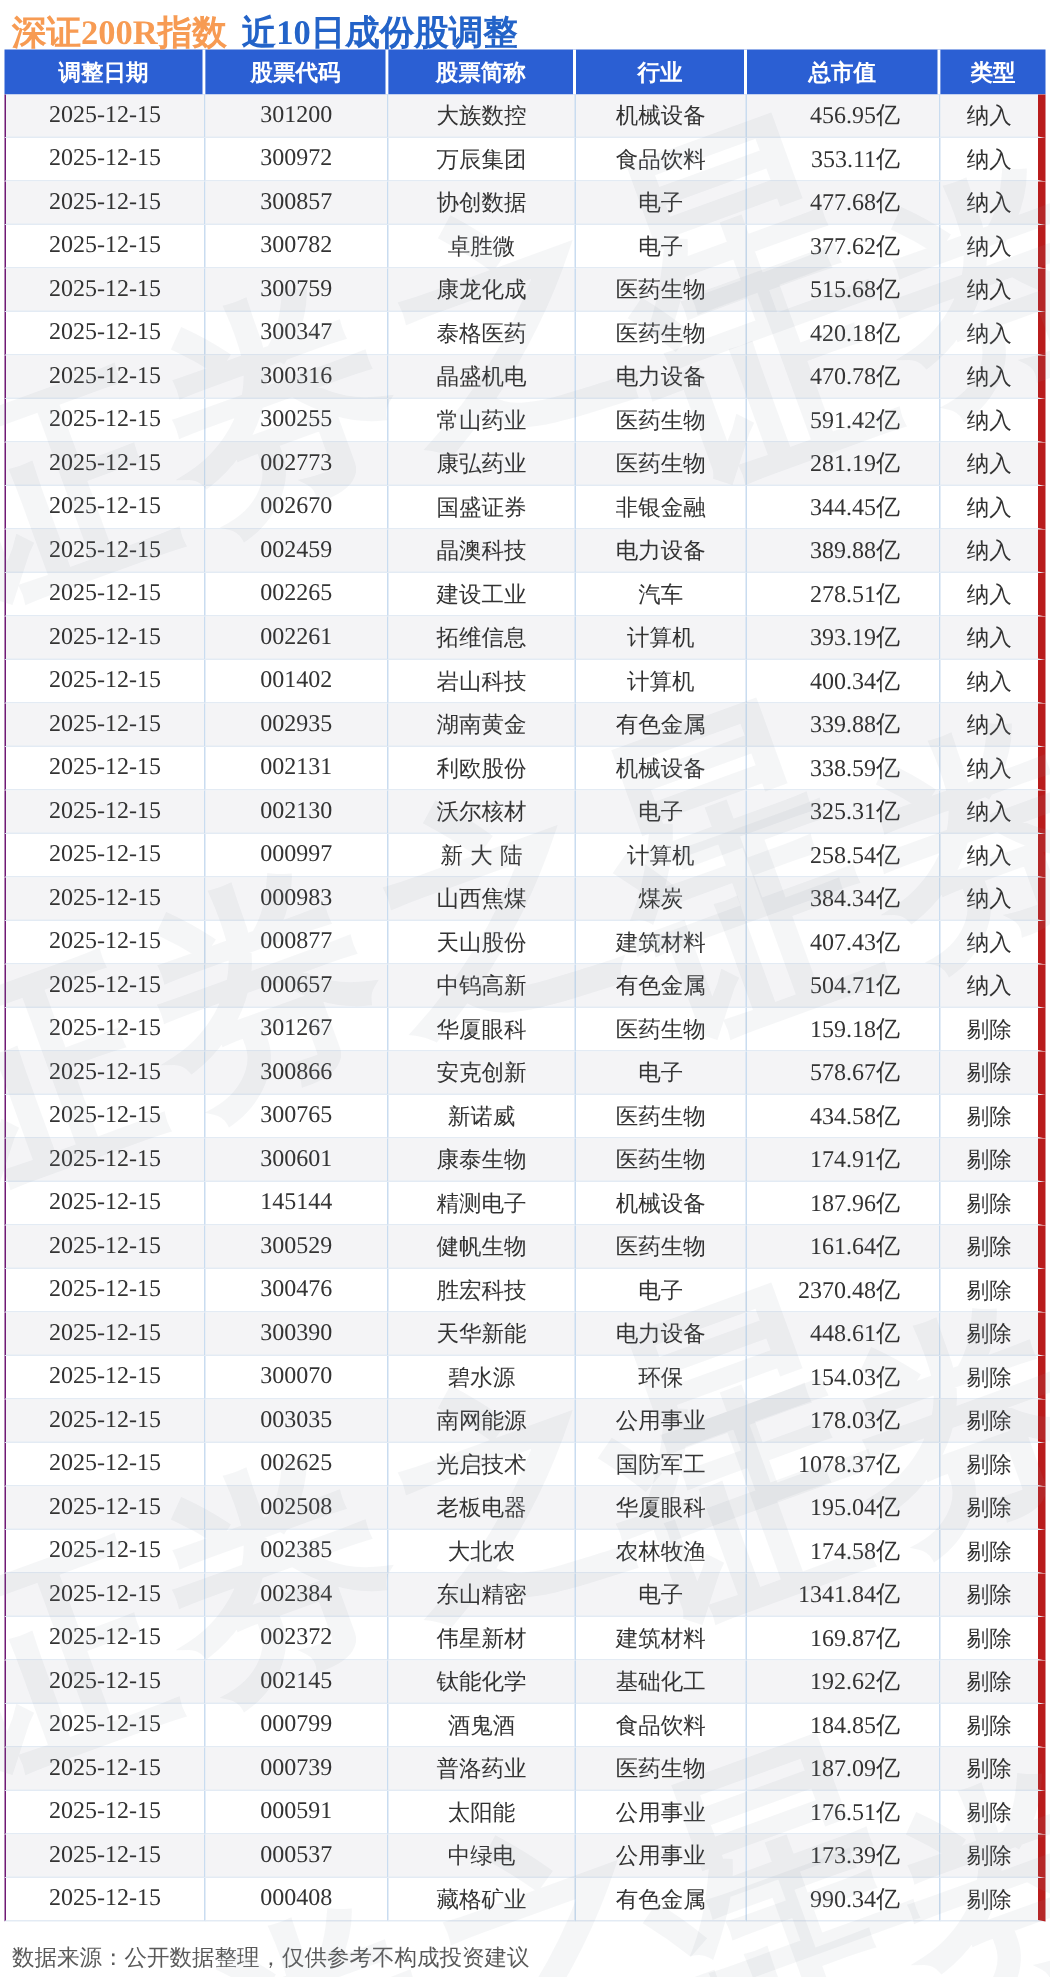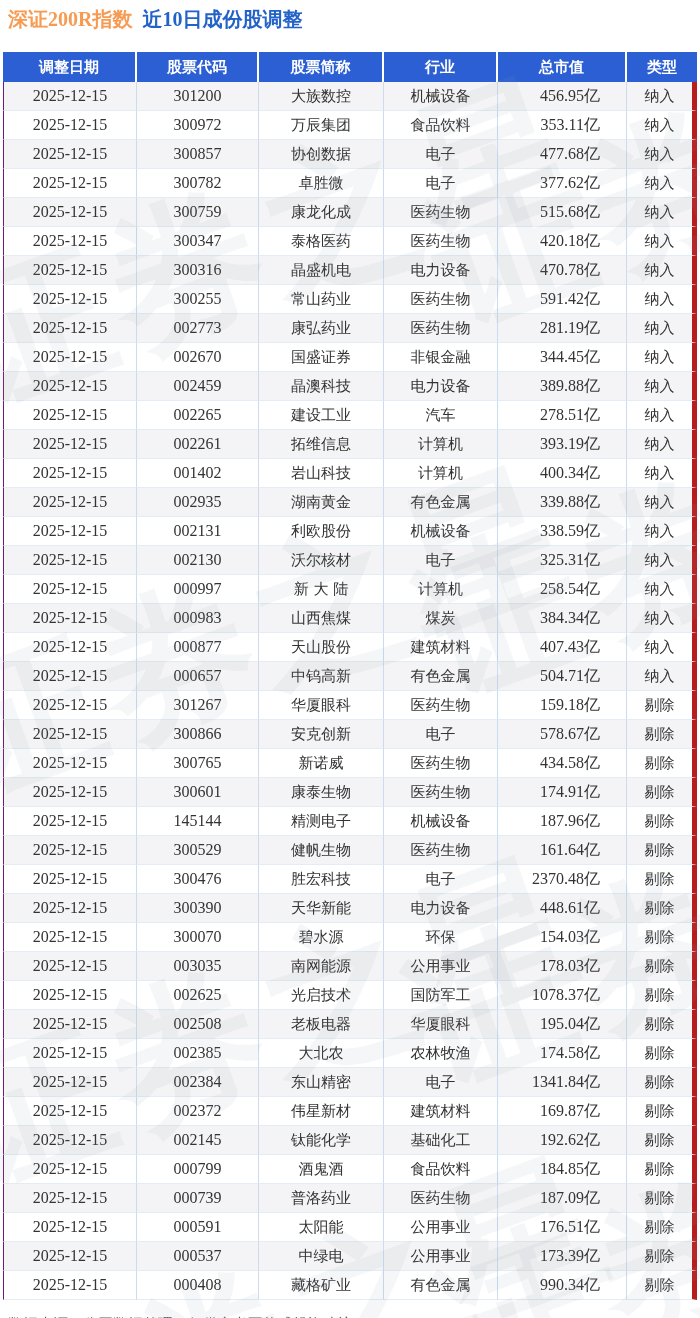--- a/index.html
+++ b/index.html
@@ -4,23 +4,23 @@
 <style>
   html, body { margin: 0; padding: 0; }
   body {
     width: 700px; height: 1318px;
     background: #ffffff;
     font-family: "DejaVu Sans", "Liberation Sans", sans-serif;
     position: relative;
     overflow: hidden;
   }
   .title-bar {
-    height: 52px; box-sizing: border-box;
+    height: 33px; box-sizing: border-box;
     padding: 6px 0 0 8px;
-    font-size: 20px; font-weight: bold;
+    font-size: 23px; font-weight: bold;
     white-space: nowrap;
   }
   .title-index {
     color: #f79b53;
     font-family: "Liberation Serif", "DejaVu Serif", serif;
     font-weight: bold;
   }
   .title-suffix {
     color: #2363c8;
     font-family: "Liberation Serif", "DejaVu Serif", serif;

